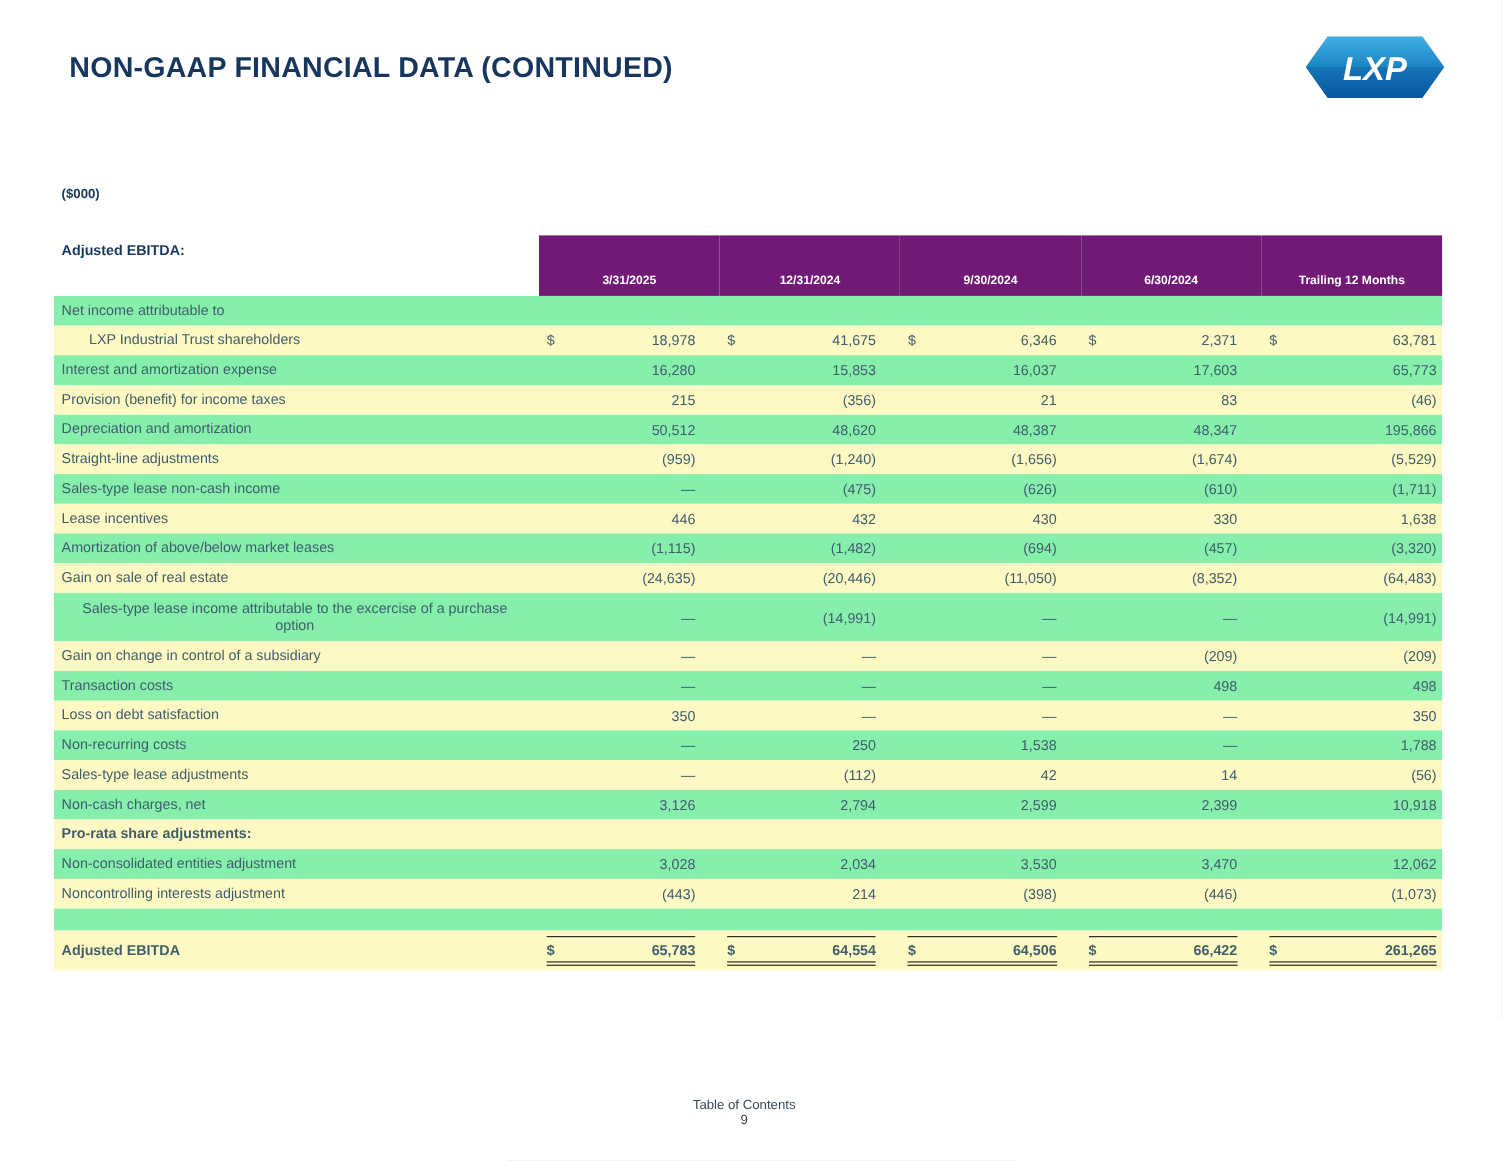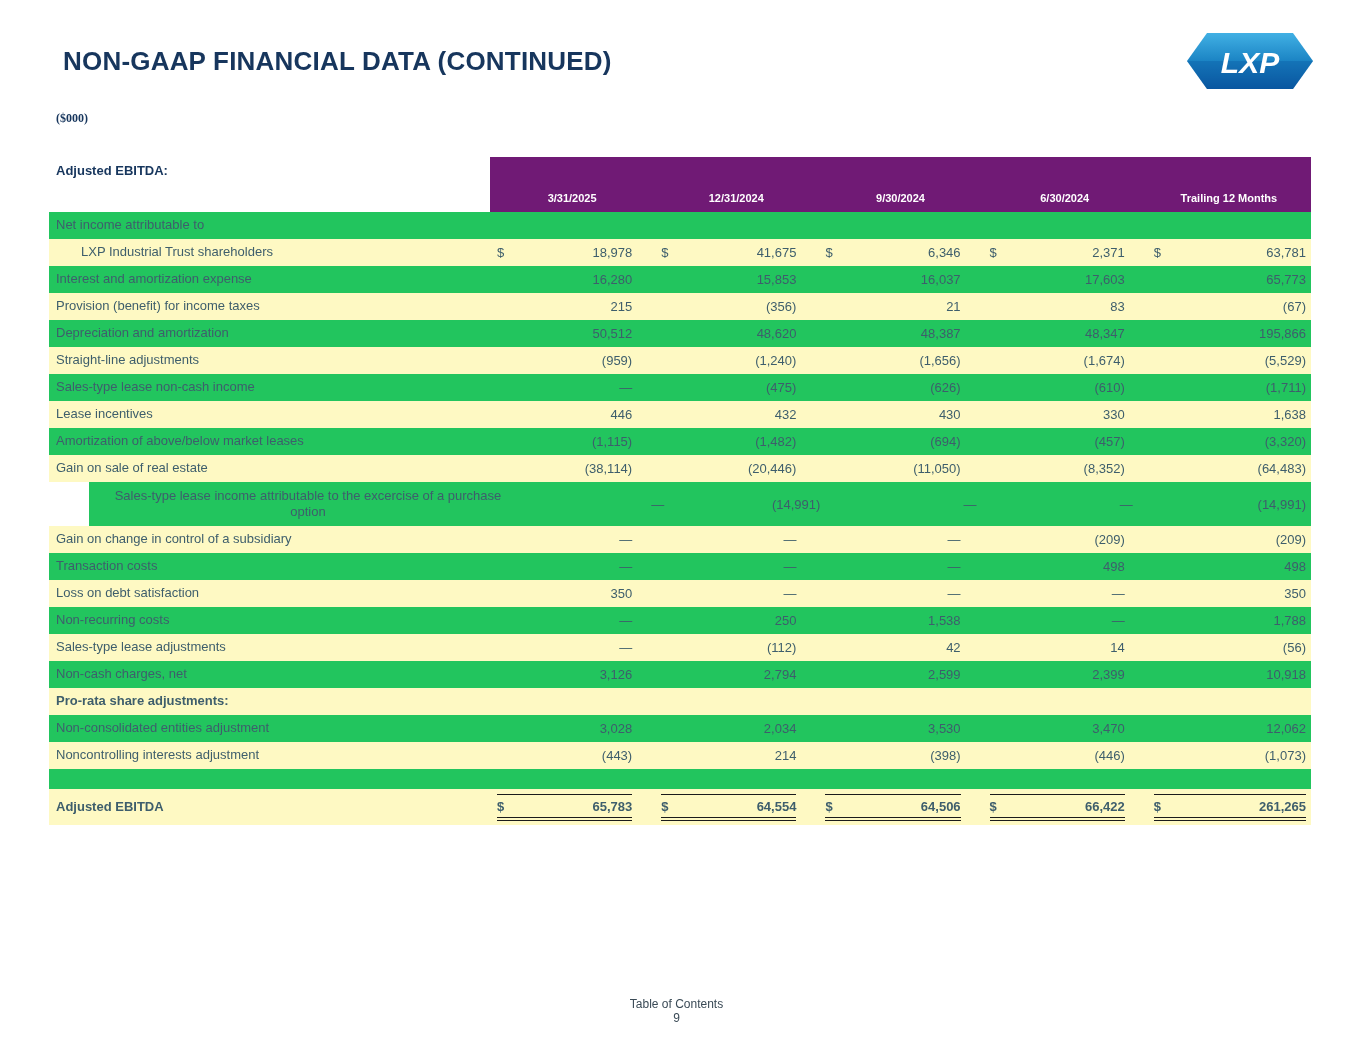--- a/index.html
+++ b/index.html
@@ -5,34 +5,34 @@
   * { margin:0; padding:0; box-sizing:border-box; }
   html,body { background:#e9e9e9; }
   body { font-family:"Liberation Sans", sans-serif; }
   .slide {
     position:relative; width:1365px; height:1055px;
     background:#ffffff; margin:0 auto; overflow:hidden;
   }
   header { display:flex; justify-content:space-between; align-items:center; padding:33px 52px 0 63px; }
   h1 { font-size:26px; font-weight:bold; color:#17365D; letter-spacing:.2px; }
   .logo { width:126px; height:56px; flex:0 0 auto; }
-  .units { margin:22px 0 0 56px; font-size:12px; font-weight:bold; color:#17365D;font-family:Liberation Serif, serif; }
+  .units { margin:80px 0 0 56px; font-size:12px; font-weight:bold; color:#17365D; }
 
   .table-wrap { width:1262px; margin:31px 0 0 49px; }
   .thead, .trow { display:grid; grid-template-columns:441px repeat(5, 1fr);text-align:center; }
   .thead { height:55px; }
   .section-label-cell { display:flex; align-items:flex-start; padding:6px 8px 0 7px; }
   .section-label { font-size:13px; font-weight:bold; color:#17365D; }
   .col-head {
     background:#701a75; color:#ffffff; font-weight:bold; font-size:11px;
     display:flex; align-items:flex-end; justify-content:center; padding-bottom:8px;
   }
   .trow { min-height:27px; background:#fef9c3; }
-  .trow.shade { background:#22c55e; }
-  .trow.tall { min-height:44px;margin-left:40px; }
+  .trow.shade { background:#86efac; }
+  .trow.tall { min-height:44px; }
   .trow.spacer { height:20px; min-height:20px; }
   .trow.total-row { height:36px; }
 
   .lcell {
     display:flex; align-items:center; padding:3px 10px 3px 7px;
     color:#3E5E6C; font-size:13px; line-height:1.25;
   }
   .lcell.indent { padding-left:32px; }
   .lcell.bold { font-weight:bold; }
 
@@ -201,21 +201,21 @@
               <span class="num">21</span>
             </div>
           </div>
           <div class="vcell">
             <div class="vinner">
               <span class="num">83</span>
             </div>
           </div>
           <div class="vcell last">
             <div class="vinner">
-              <span class="num">(67)</span>
+              <span class="num">(46)</span>
             </div>
           </div>
         </div>
         <div class="trow shade">
           <div class="lcell">Depreciation and amortization</div>
           <div class="vcell">
             <div class="vinner">
               <span class="num">50,512</span>
             </div>
           </div>
@@ -349,21 +349,21 @@
           <div class="vcell last">
             <div class="vinner">
               <span class="num">(3,320)</span>
             </div>
           </div>
         </div>
         <div class="trow">
           <div class="lcell">Gain on sale of real estate</div>
           <div class="vcell">
             <div class="vinner">
-              <span class="num">(38,114)</span>
+              <span class="num">(24,635)</span>
             </div>
           </div>
           <div class="vcell">
             <div class="vinner">
               <span class="num">(20,446)</span>
             </div>
           </div>
           <div class="vcell">
             <div class="vinner">
               <span class="num">(11,050)</span>

